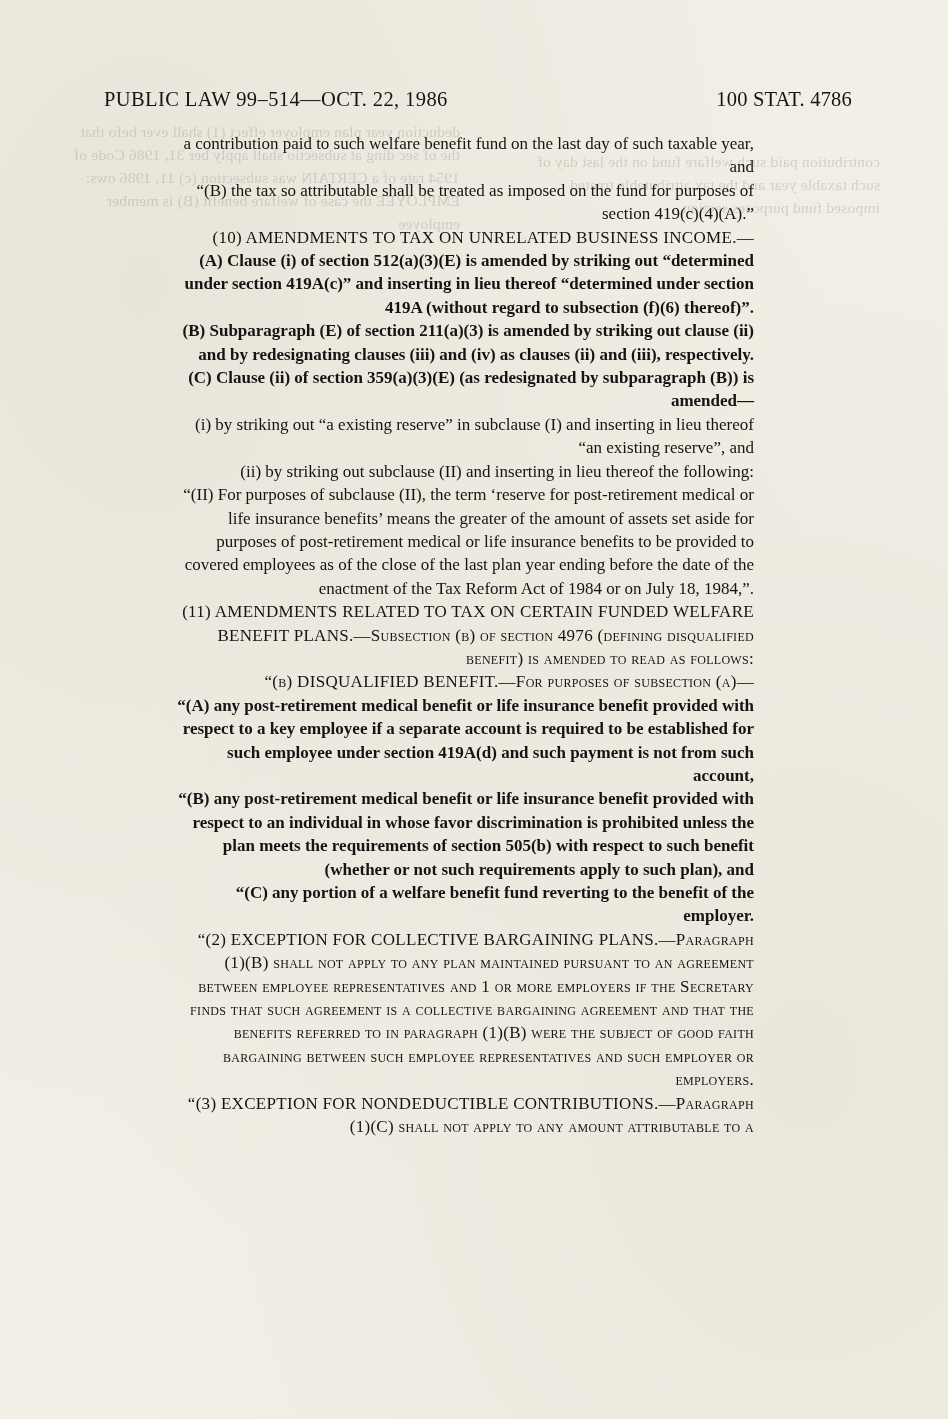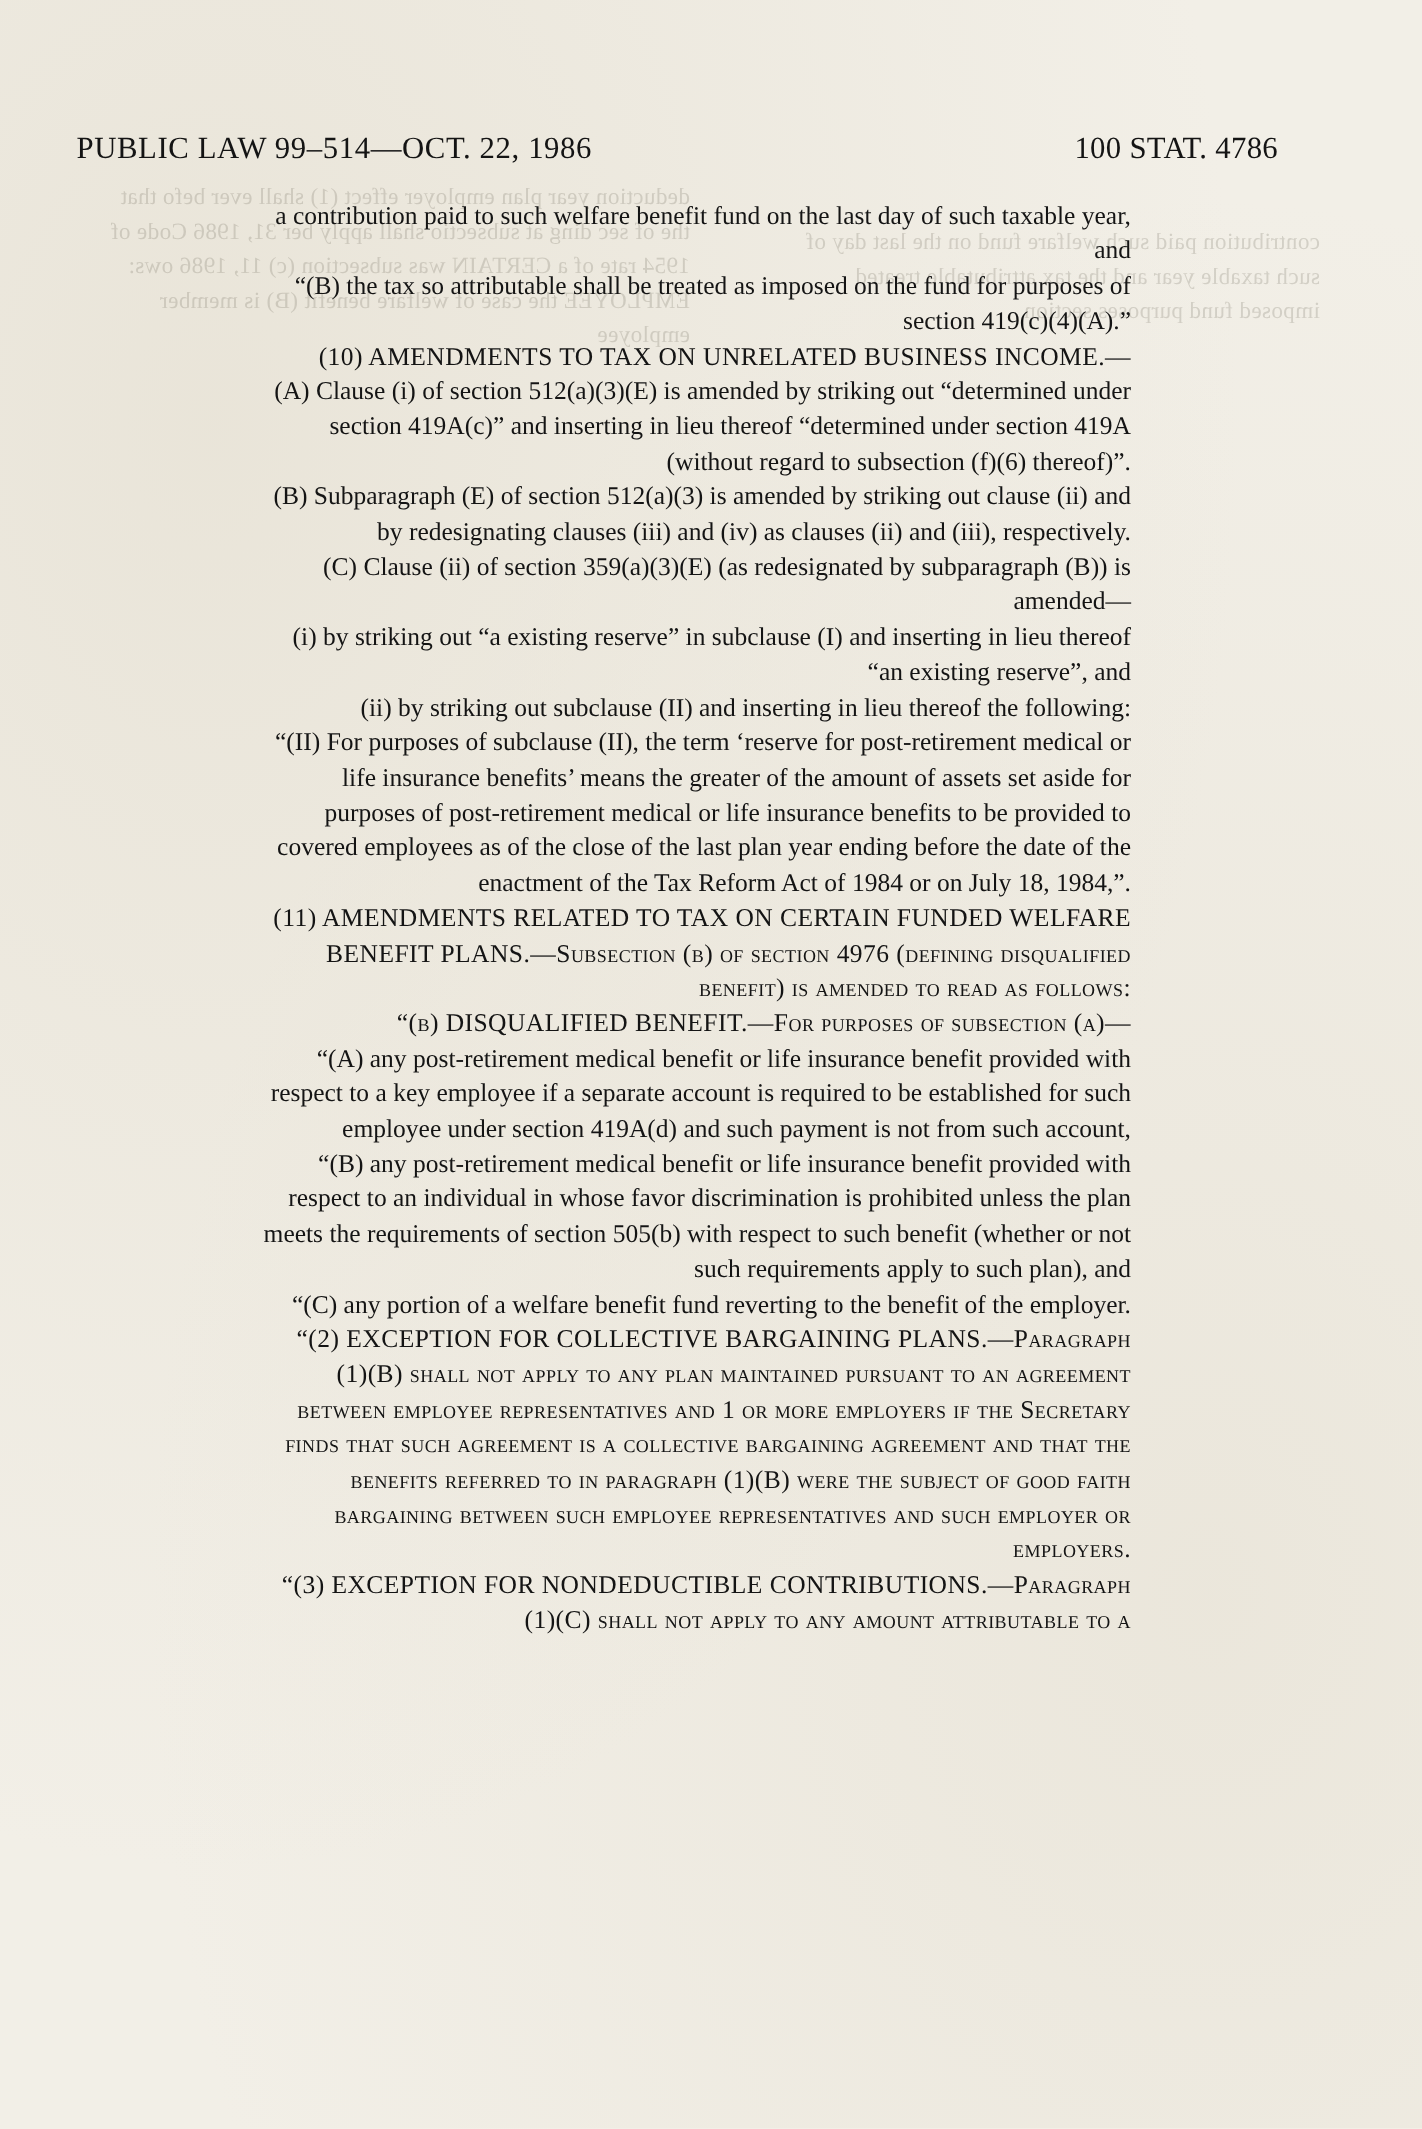--- a/index.html
+++ b/index.html
@@ -42,21 +42,21 @@
   .bleed.right {
     left: 520px;
     top: 150px;
     width: 360px;
   }
   .header {
     position: absolute;
     top: 88px;
     left: 0;
     right: 0;
-    padding: 0 96px 0 51px;
+    padding: 0 96px 0 104px;
     display: flex;
     align-items: baseline;
     justify-content: space-between;
     font-size: 20.5px;
     letter-spacing: 0.4px;
   }
   .header .left {
     white-space: nowrap;
   }
   .header .right {
@@ -73,21 +73,21 @@
     text-align: justify;
     text-justify: inter-word;
   }
   .content p {
     margin: 0;
     text-indent: 0;
     text-align: right;
   }
   .ind-0 { margin-left: 0; }
   .ind-1 { margin-left: 0; text-indent: 22px; }
-  .ind-2 { margin-left: 22px; }
+  .ind-2 { margin-left: 22px; font-weight: bold; }
   .ind-3 { margin-left: 44px; }
   .ind-5 { margin-left: 88px; }
   .sc {
     font-variant: small-caps;
     letter-spacing: 0.3px;
   }
   .nojust { text-align: left; }
 </style>
 </head>
 <body>
@@ -104,21 +104,21 @@
   <div class="header">
     <span class="left">PUBLIC LAW 99–514—OCT. 22, 1986</span>
     <span class="right">100 STAT. 4786</span>
   </div>
 
   <div class="content">
     <p class="ind-0">a contribution paid to such welfare benefit fund on the last day of such taxable year, and</p>
     <p class="ind-1">“(B) the tax so attributable shall be treated as imposed on the fund for purposes of section 419(c)(4)(A).”</p>
     <p class="ind-1 sc nojust">(10) AMENDMENTS TO TAX ON UNRELATED BUSINESS INCOME.—</p>
     <p class="ind-2">(A) Clause (i) of section 512(a)(3)(E) is amended by striking out “determined under section 419A(c)” and inserting in lieu thereof “determined under section 419A (without regard to subsection (f)(6) thereof)”.</p>
-    <p class="ind-2">(B) Subparagraph (E) of section 512(a)(3) is amended by striking out clause (ii) and by redesignating clauses (iii) and (iv) as clauses (ii) and (iii), respectively.</p>
+    <p class="ind-2">(B) Subparagraph (E) of section 211(a)(3) is amended by striking out clause (ii) and by redesignating clauses (iii) and (iv) as clauses (ii) and (iii), respectively.</p>
     <p class="ind-2">(C) Clause (ii) of section 359(a)(3)(E) (as redesignated by subparagraph (B)) is amended—</p>
     <p class="ind-3">(i) by striking out “a existing reserve” in subclause (I) and inserting in lieu thereof “an existing reserve”, and</p>
     <p class="ind-3">(ii) by striking out subclause (II) and inserting in lieu thereof the following:</p>
     <p class="ind-5">“(II) For purposes of subclause (II), the term ‘reserve for post-retirement medical or life insurance benefits’ means the greater of the amount of assets set aside for purposes of post-retirement medical or life insurance benefits to be provided to covered employees as of the close of the last plan year ending before the date of the enactment of the Tax Reform Act of 1984 or on July 18, 1984,”.</p>
     <p class="ind-1 sc">(11) AMENDMENTS RELATED TO TAX ON CERTAIN FUNDED WELFARE BENEFIT PLANS.—Subsection (b) of section 4976 (defining disqualified benefit) is amended to read as follows:</p>
     <p class="ind-0 sc">“(b) DISQUALIFIED BENEFIT.—For purposes of subsection (a)—</p>
     <p class="ind-2">“(A) any post-retirement medical benefit or life insurance benefit provided with respect to a key employee if a separate account is required to be established for such employee under section 419A(d) and such payment is not from such account,</p>
     <p class="ind-2">“(B) any post-retirement medical benefit or life insurance benefit provided with respect to an individual in whose favor discrimination is prohibited unless the plan meets the requirements of section 505(b) with respect to such benefit (whether or not such requirements apply to such plan), and</p>
     <p class="ind-2">“(C) any portion of a welfare benefit fund reverting to the benefit of the employer.</p>
     <p class="ind-1 sc">“(2) EXCEPTION FOR COLLECTIVE BARGAINING PLANS.—Paragraph (1)(B) shall not apply to any plan maintained pursuant to an agreement between employee representatives and 1 or more employers if the Secretary finds that such agreement is a collective bargaining agreement and that the benefits referred to in paragraph (1)(B) were the subject of good faith bargaining between such employee representatives and such employer or employers.</p>

